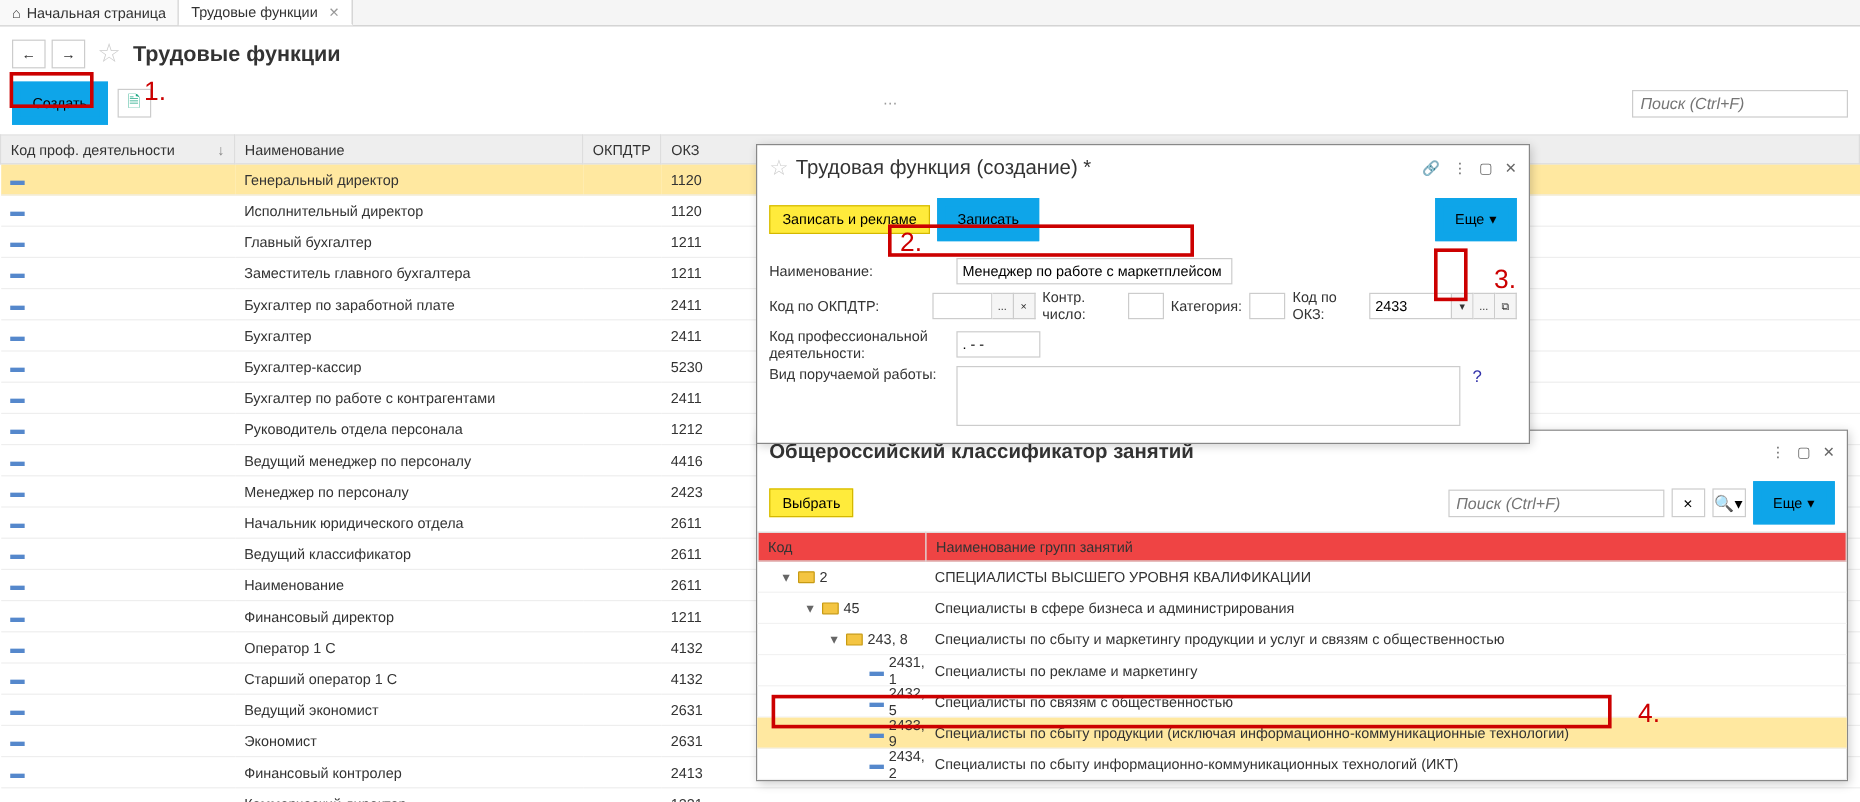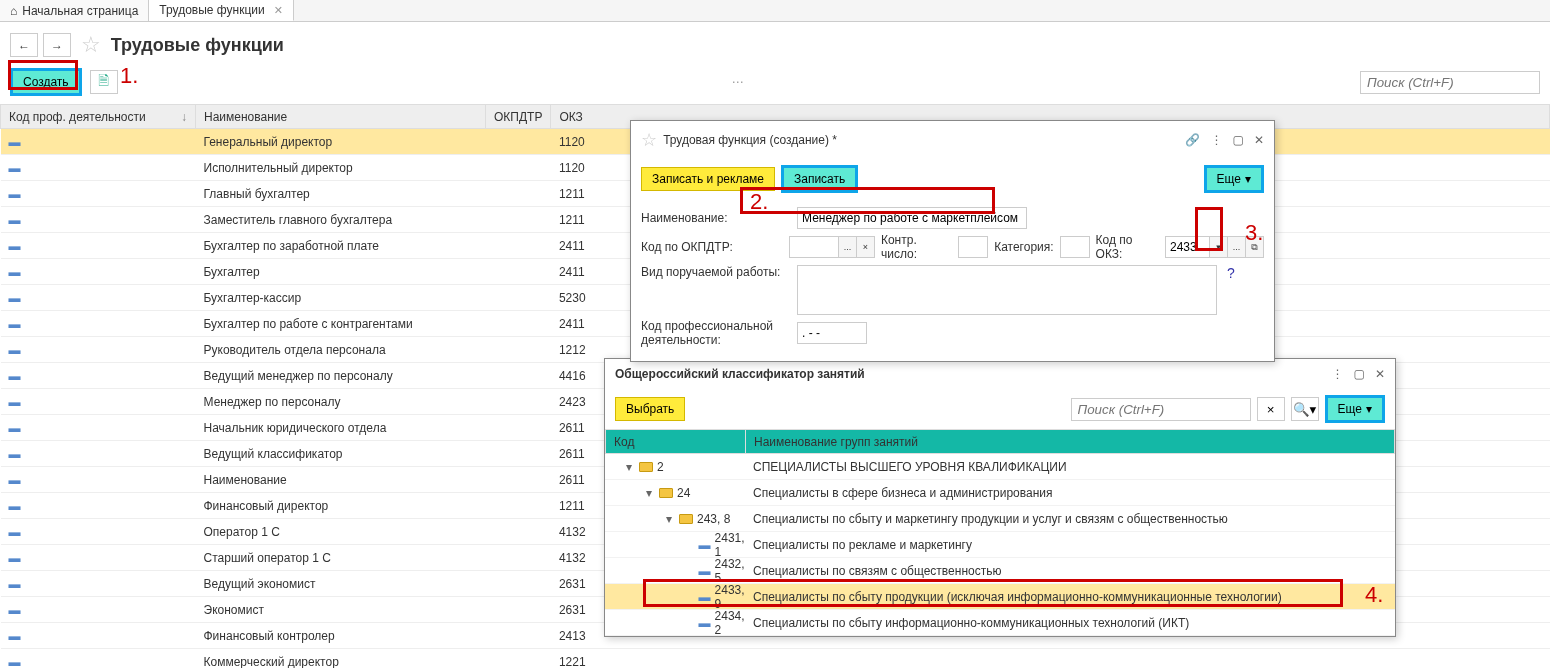--- a/index.html
+++ b/index.html
@@ -10,57 +10,57 @@
 .tab.active { background: #fff; border-bottom: 1px solid #fff; }
 .tab .close { color: #999; font-size: 11px; margin-left: 4px; }
 .home-icon { font-size: 12px; }
 
 .header-row { display: flex; align-items: center; padding: 10px; gap: 5px; }
 .nav-btn { width: 28px; height: 24px; border: 1px solid #ccc; background: #fff; display: flex; align-items: center; justify-content: center; cursor: pointer; }
 .star { color: #ccc; font-size: 22px; margin: 0 5px; }
 .page-title { font-size: 18px; font-weight: bold; }
 
 .toolbar { display: flex; align-items: center; padding: 0 10px 8px 10px; gap: 8px; }
-.btn { border: 3px solid #0ea5e9; background: #5eead4; padding: 4px 10px; cursor: pointer; font-size: 12px; display: inline-flex; align-items: center; gap: 4px; }
+.btn { border: 7px solid #0ea5e9; background: #0ea5e9; padding: 4px 10px; cursor: pointer; font-size: 12px; display: inline-flex; align-items: center; gap: 4px; }
 .btn-icon { width: 28px; height: 24px; border: 1px solid #ccc; background: #fff; display: flex; align-items: center; justify-content: center; cursor: pointer; }
 .btn-yellow { background: #ffeb3b; border: 1px solid #d4b800; }
 .dots { color: #999; letter-spacing: 2px; }
 .spacer { flex: 1; }
 .search-box { width: 180px; border: 1px solid #ccc; padding: 3px 6px; color: #999; font-style: italic; }
 
 .redbox { border: 3px solid #cc0000; position: absolute; pointer-events: none; z-index: 100; }
 .redlabel { position: absolute; color: #cc0000; font-size: 22px; z-index: 101; pointer-events: none; }
 
 .table-wrap { width: 100%; }
 table { width: 100%; border-collapse: collapse; }
 th { background: #eee; border: 1px solid #ddd; padding: 4px 8px; text-align: left; font-weight: normal; height: 24px; }
 td { border-bottom: 1px solid #eee; padding: 4px 8px; height: 26px; }
 tr.sel td { background: #ffe8a0; }
 .dash { color: #5588cc; font-weight: bold; }
 .sort-ind { float: right; color: #888; }
 
 .dialog { position: absolute; background: #fff; border: 1px solid #888; box-shadow: 2px 2px 8px rgba(0,0,0,0.2); z-index: 50; }
 .dlg-title { display: flex; align-items: center; padding: 8px 10px; gap: 6px; }
 .dlg-title .star { font-size: 18px; margin: 0; }
-.dlg-title-text { font-size: 12px; flex: 1; }
+.dlg-title-text { font-size: 17px; flex: 1; }
 .dlg-tools { display: flex; gap: 10px; align-items: center; color: #666; }
 .dlg-tools span { cursor: pointer; }
 .dlg-bar { display: flex; align-items: center; padding: 6px 10px; gap: 6px; }
 .dlg-body { padding: 4px 10px 10px 10px; }
 .form-row { display: flex; align-items: center; margin: 4px 0; gap: 6px; }
 .form-label { width: 150px; }
 .inp { border: 1px solid #ccc; padding: 4px 4px; height: 22px; font-size: 12px; }
 .inp-mini { width: 30px; }
 .inp-sel { display: flex; }
 .inp-sel .pick { width: 18px; border: 1px solid #ccc; border-left: none; display: flex; align-items: center; justify-content: center; font-size: 9px; background: #f5f5f5; cursor: pointer; }
 textarea.inp { height: 50px; resize: none; }
 .q-mark { color: #33a; font-size: 14px; margin-left: 4px; }
 
 .classifier { position: absolute; background: #fff; border: 1px solid #888; box-shadow: 2px 2px 8px rgba(0,0,0,0.2); z-index: 40; }
-.cls-head th { background: #14b8a6; }
+.cls-head th { background: #ef4444; }
 .tree-row { display: flex; align-items: center; padding: 3px 8px; border-bottom: 1px solid #f2f2f2; height: 26px; }
 .tree-row.hl { background: #ffe8a0; }
 .tree-toggle { width: 12px; display: inline-block; text-align: center; color: #666; cursor: pointer; }
 .code-col { width: 140px; display: flex; align-items: center; }
 .name-col { flex: 1; }
 .folder-icon { display:inline-block; width:14px; height:10px; background:#f4c542; border:1px solid #c79a12; border-radius:1px; margin:0 4px; vertical-align:middle; }
 </style>
 </head>
 <body>
 
@@ -266,44 +266,44 @@
         <input class="inp" style="width: 50px;">
         <span class="pick">...</span>
         <span class="pick">×</span>
       </div>
       <span>Контр. число:</span>
       <input class="inp inp-mini" style="">
       <span>Категория:</span>
       <input class="inp inp-mini" style="">
       <span>Код по ОКЗ:</span>
       <div class="inp-sel">
-        <input class="inp" style="width: 45px;" value="2433">
+        <input class="inp" style="width: 69px;" value="2433">
         <span class="pick">▾</span>
         <span class="pick">...</span>
         <span class="pick">⧉</span>
       </div>
+    </div>
+    <div class="form-row">
+      <span class="form-label">Код профессиональной деятельности:</span>
+      <input class="inp" style="width: 70px;" value=". - -">
     </div>
     <div class="form-row" style="align-items:flex-start;">
       <span class="form-label">Вид поручаемой работы:</span>
       <textarea class="inp" style="width: 420px;"></textarea>
       <span class="q-mark">?</span>
     </div>
-    <div class="form-row">
-      <span class="form-label">Код профессиональной деятельности:</span>
-      <input class="inp" style="width: 70px;" value=". - -">
-    </div>
   </div>
 </div>
 
 <div class="redbox" style="left:740px; top:187px; width:255px; height:27px;"></div>
 <span class="redlabel" style="left:750px; top:189px;">2.</span>
 <div class="redbox" style="left:1195px; top:207px; width:28px; height:44px;"></div>
 <span class="redlabel" style="left:1245px; top:220px;">3.</span>
 
-<div class="classifier" style="left:604px; top:358px; width:792px;">
+<div class="classifier" style="left:630px; top:358px; width:910px;">
   <div class="dlg-title">
     <span class="dlg-title-text" style="font-weight:bold;">Общероссийский классификатор занятий</span>
     <div class="dlg-tools">
       <span>⋮</span>
       <span>▢</span>
       <span>✕</span>
     </div>
   </div>
   <div class="dlg-bar">
     <button class="btn btn-yellow">Выбрать</button>
@@ -327,21 +327,21 @@
           <span class="tree-toggle">▾</span>
           <span class="folder-icon"></span>
           <span>2</span>
         </div>
         <div class="name-col">СПЕЦИАЛИСТЫ ВЫСШЕГО УРОВНЯ КВАЛИФИКАЦИИ</div>
       </div>
       <div class="tree-row">
         <div class="code-col" style="padding-left:30px;">
           <span class="tree-toggle">▾</span>
           <span class="folder-icon"></span>
-          <span>24</span>
+          <span>45</span>
         </div>
         <div class="name-col">Специалисты в сфере бизнеса и администрирования</div>
       </div>
       <div class="tree-row">
         <div class="code-col" style="padding-left:50px;">
           <span class="tree-toggle">▾</span>
           <span class="folder-icon"></span>
           <span>243, 8</span>
         </div>
         <div class="name-col">Специалисты по сбыту и маркетингу продукции и услуг и связям с общественностью</div>

